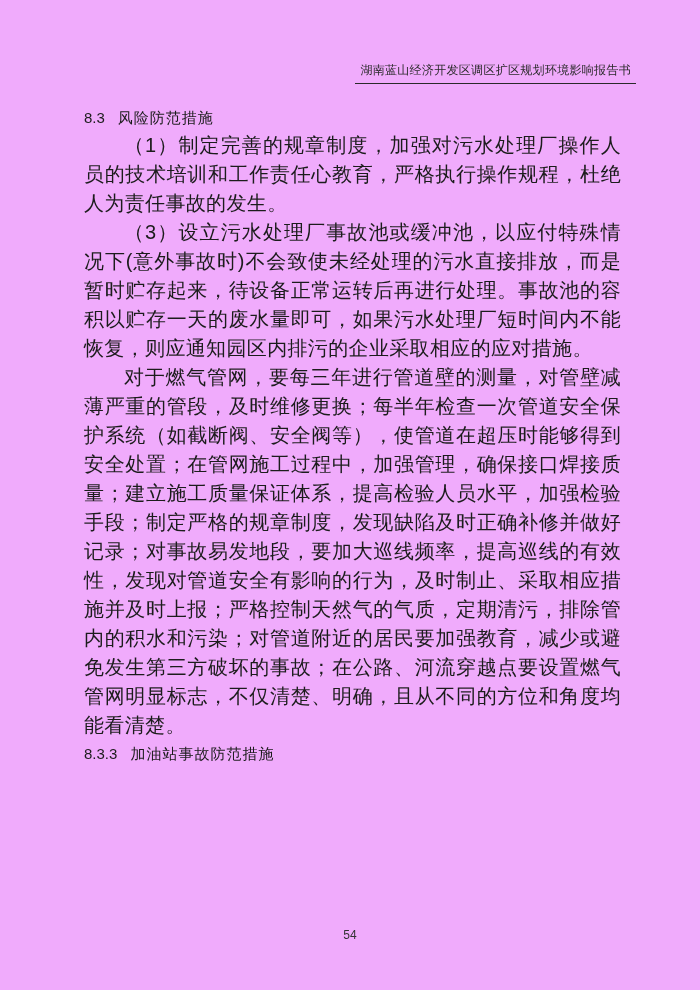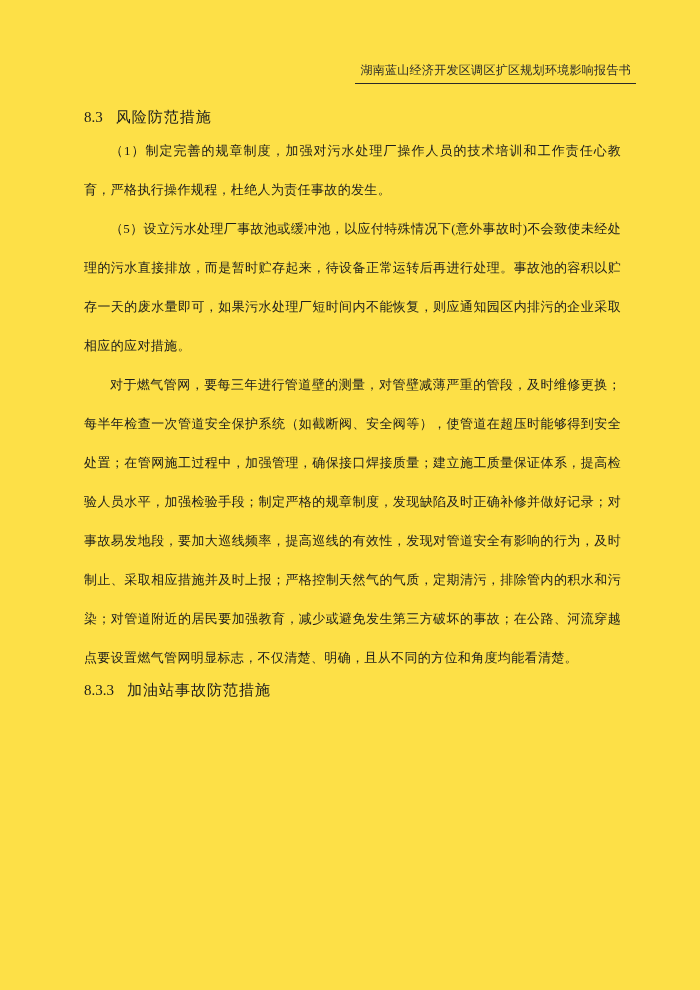--- a/index.html
+++ b/index.html
@@ -4,23 +4,23 @@
 <style>
   html, body {
     margin: 0;
     padding: 0;
     background: #ffffff;
   }
   .page {
     position: relative;
     width: 700px;
     height: 990px;
-    background: #fde047;
+    background: #f0abfc;
     color: #1c1c1c;
-    font-family: Liberation Serif, serif;
+    font-family: Liberation Sans, sans-serif;
     box-sizing: border-box;
     overflow: hidden;
   }
   .header {
     position: absolute;
     top: 60px;
     left: 0;
     right: 64px;
     text-align: right;
   }
@@ -44,23 +44,23 @@
     margin: 0;
     line-height: 27.4px;
     letter-spacing: 1px;
     white-space: nowrap;
   }
   .h-num {
     letter-spacing: 0;
     margin-right: 13px;
   }
   .para {
-    font-size: 13px;
+    font-size: 20px;
     margin: 0;
-    line-height: 39px;
+    line-height: 29px;
     text-align: justify;
     text-justify: inter-character;
     text-indent: 2em;
     letter-spacing: 0.35px;
   }
   .footer {
     position: absolute;
     bottom: 48px;
     left: 0;
     width: 100%;
@@ -79,24 +79,27 @@
   </div>
 
   <div class="content">
 
     <h1 class="h1"><span class="h-num">8.3</span><span>风险防范措施</span></h1>
 
 
     <p class="para">（1）制定完善的规章制度，加强对污水处理厂操作人员的技术培训和工作责任心教育，严格执行操作规程，杜绝人为责任事故的发生。</p>
 
 
-    <p class="para">（5）设立污水处理厂事故池或缓冲池，以应付特殊情况下(意外事故时)不会致使未经处理的污水直接排放，而是暂时贮存起来，待设备正常运转后再进行处理。事故池的容积以贮存一天的废水量即可，如果污水处理厂短时间内不能恢复，则应通知园区内排污的企业采取相应的应对措施。</p>
+    <p class="para">（3）设立污水处理厂事故池或缓冲池，以应付特殊情况下(意外事故时)不会致使未经处理的污水直接排放，而是暂时贮存起来，待设备正常运转后再进行处理。事故池的容积以贮存一天的废水量即可，如果污水处理厂短时间内不能恢复，则应通知园区内排污的企业采取相应的应对措施。</p>
 
 
     <p class="para">对于燃气管网，要每三年进行管道壁的测量，对管壁减薄严重的管段，及时维修更换；每半年检查一次管道安全保护系统（如截断阀、安全阀等），使管道在超压时能够得到安全处置；在管网施工过程中，加强管理，确保接口焊接质量；建立施工质量保证体系，提高检验人员水平，加强检验手段；制定严格的规章制度，发现缺陷及时正确补修并做好记录；对事故易发地段，要加大巡线频率，提高巡线的有效性，发现对管道安全有影响的行为，及时制止、采取相应措施并及时上报；严格控制天然气的气质，定期清污，排除管内的积水和污染；对管道附近的居民要加强教育，减少或避免发生第三方破坏的事故；在公路、河流穿越点要设置燃气管网明显标志，不仅清楚、明确，且从不同的方位和角度均能看清楚。</p>
 
     <h2 class="h2"><span class="h-num">8.3.3</span><span>加油站事故防范措施</span></h2>
 
 
   </div>
 
+  <div class="footer">
+    <span>54</span>
+  </div>
 
 </div>
 
 </body></html>

